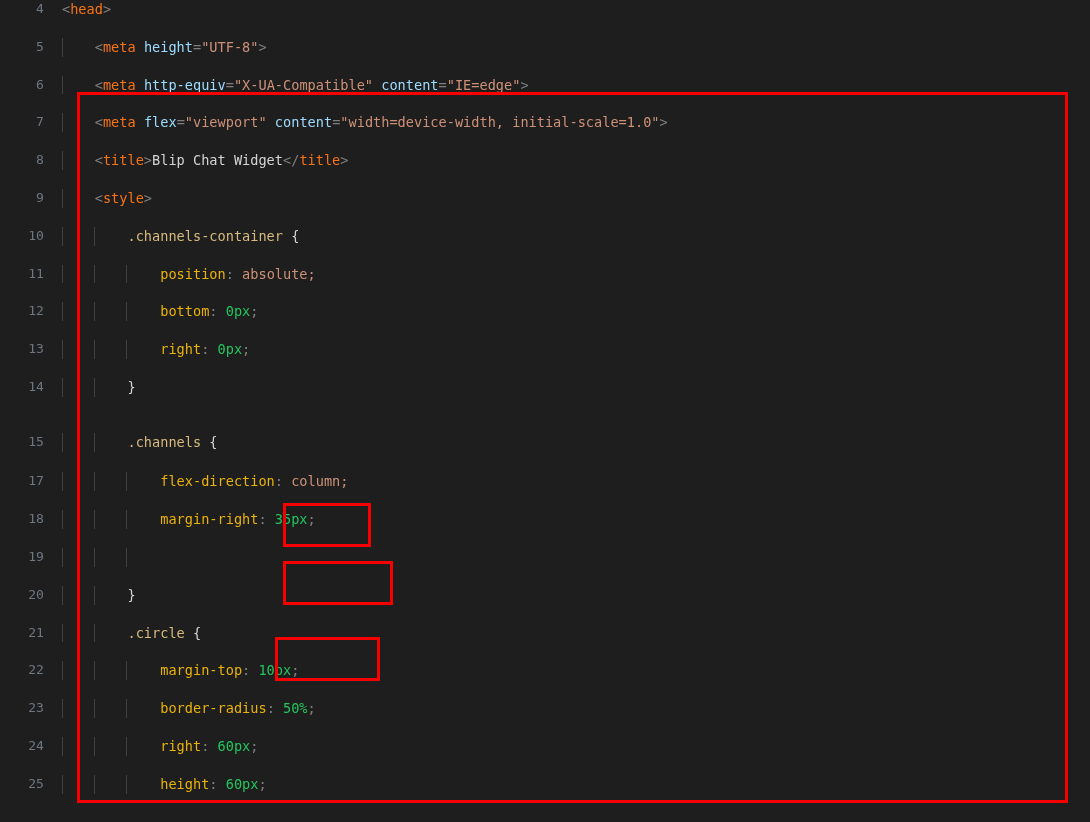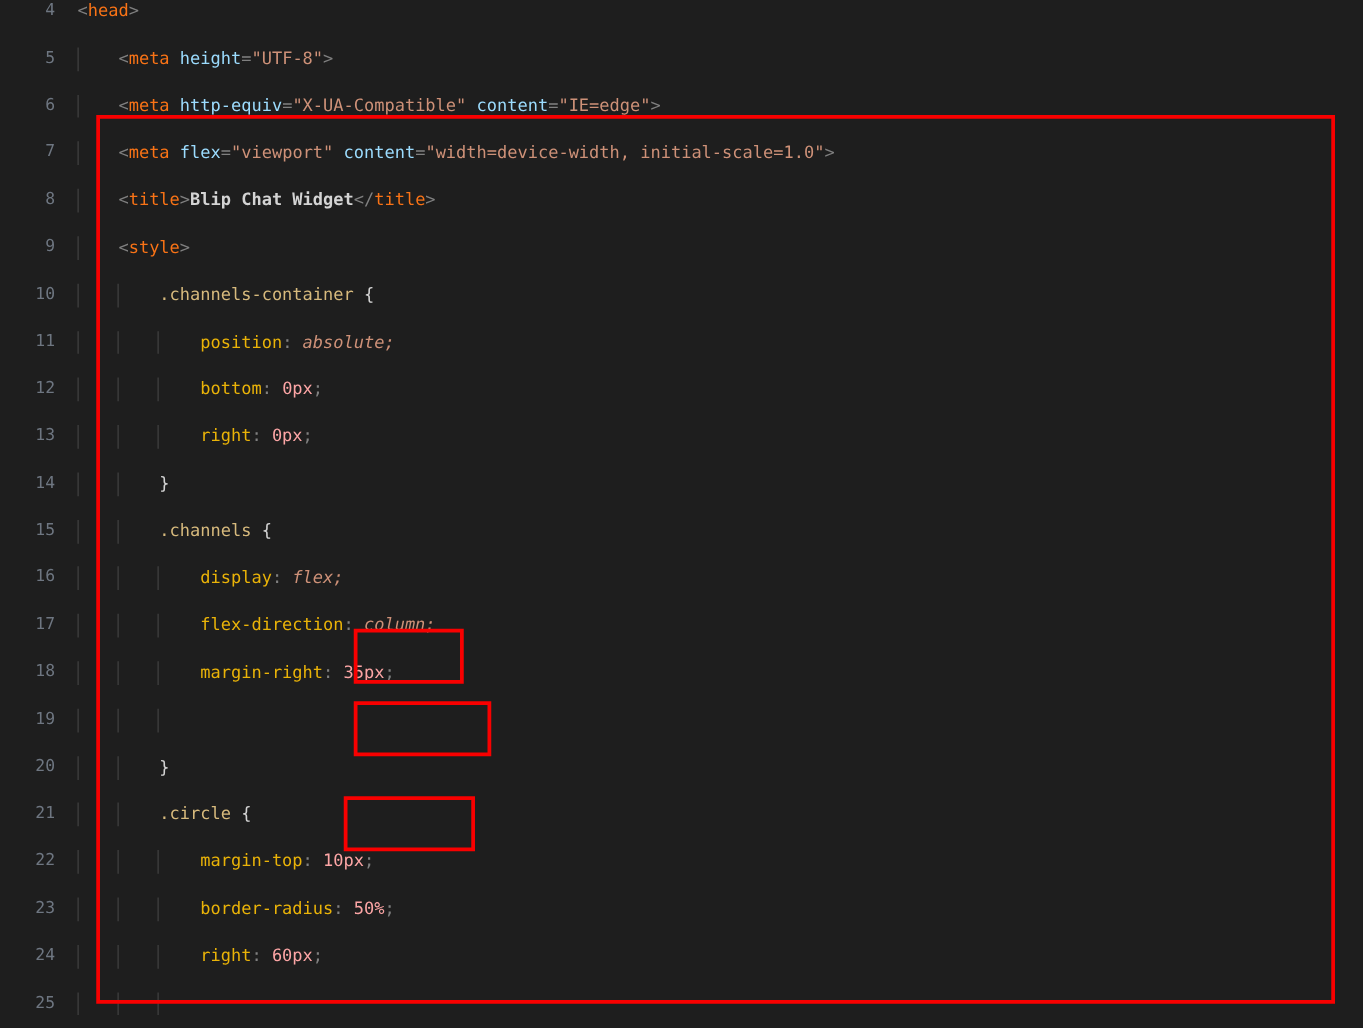--- a/index.html
+++ b/index.html
@@ -70,23 +70,23 @@
   .g3 { left: 126px; }
 
   
   .tag      { color: #f97316; }
   .punc     { color: #808080; }
   .attr     { color: #9cdcfe; }
   .str      { color: #ce9178; }
   .sel      { color: #d7ba7d; }
   .brace    { color: #d4d4d4; }
   .prop     { color: #eab308; }
-  .val      { color: #ce9178; font-style: italic; }
-  .num      { color: #fca5a5; }
-  .plain    { color: #d4d4d4; font-weight: bold; }
+  .val      { color: #ce9178; }
+  .num      { color: #22c55e; }
+  .plain    { color: #d4d4d4; }
 
   
   .redbox {
     position: absolute;
     border: 3px solid #f90000;
     box-sizing: border-box;
     pointer-events: none;
     background: transparent;
   }
   #redbox-style-block {
@@ -187,34 +187,27 @@
       <span class="ltext">            <span class="prop">right</span><span class="punc">:</span> <span class="num">0px</span><span class="punc">;</span></span>
     </div>
 
     <div class="line" style="top:189px">
       <span class="ln">14</span>
       <span class="guide g1"></span>
       <span class="guide g2"></span>
       <span class="ltext">        <span class="brace">}</span></span>
     </div>
 
-    <div class="line" style="top:208px">
+    <div class="line" style="top:225px">
       <span class="ln">15</span>
       <span class="guide g1"></span>
       <span class="guide g2"></span>
       <span class="ltext">        <span class="sel">.channels</span> <span class="brace">{</span></span>
     </div>
 
-    <div class="line" style="top:226.8px">
-      <span class="ln">16</span>
-      <span class="guide g1"></span>
-      <span class="guide g2"></span>
-      <span class="guide g3"></span>
-      <span class="ltext">            <span class="prop">display</span><span class="punc">:</span> <span class="val">flex;</span></span>
-    </div>
 
     <div class="line" style="top:245.7px">
       <span class="ln">17</span>
       <span class="guide g1"></span>
       <span class="guide g2"></span>
       <span class="guide g3"></span>
       <span class="ltext">            <span class="prop">flex-direction</span><span class="punc">:</span> <span class="val">column;</span></span>
     </div>
 
     <div class="line" style="top:264.6px">
@@ -268,20 +261,21 @@
       <span class="guide g2"></span>
       <span class="guide g3"></span>
       <span class="ltext">            <span class="prop">right</span><span class="punc">:</span> <span class="num">60px</span><span class="punc">;</span></span>
     </div>
 
     <div class="line" style="top:396.9px">
       <span class="ln">25</span>
       <span class="guide g1"></span>
       <span class="guide g2"></span>
       <span class="guide g3"></span>
+      <span class="ltext">            <span class="prop">height</span><span class="punc">:</span> <span class="num">60px</span><span class="punc">;</span></span>
     </div>
 
   </div>
 
   <div class="redbox" id="redbox-style-block"></div>
   <div class="redbox" id="redbox-parent-color"></div>
   <div class="redbox" id="redbox-blipchat-color"></div>
   <div class="redbox" id="redbox-whatsapp-color"></div>
 
 </div>

